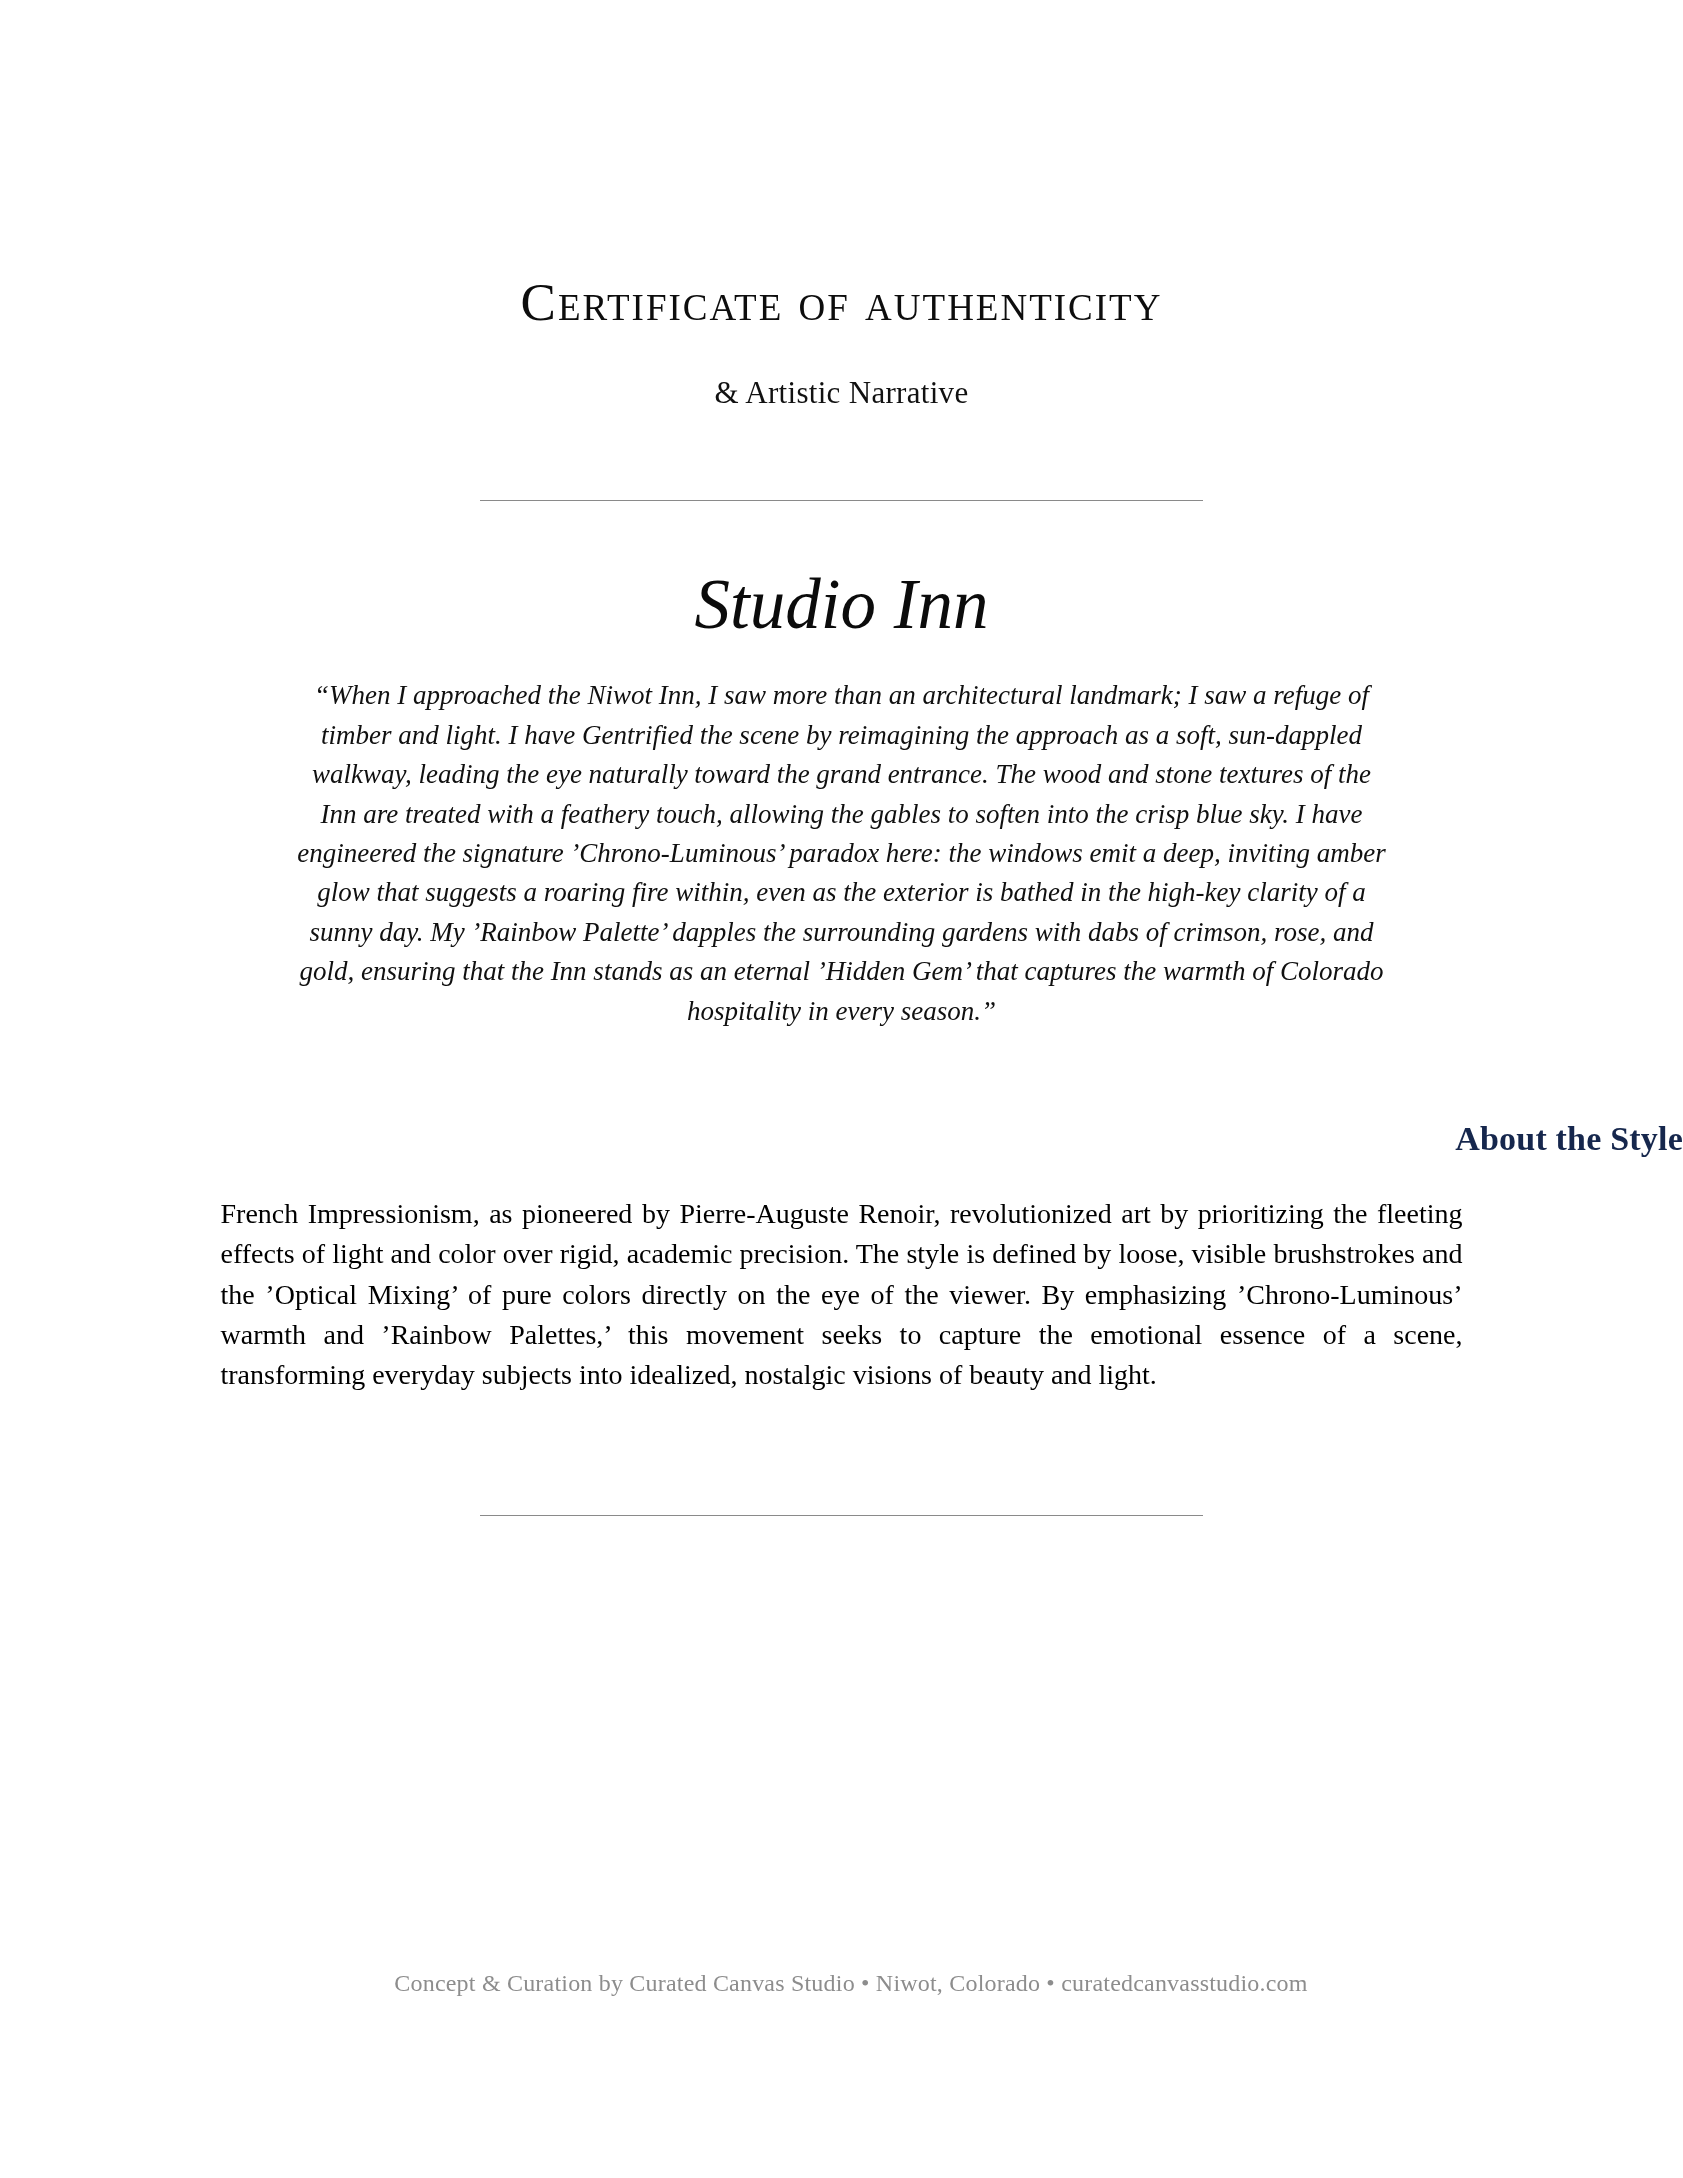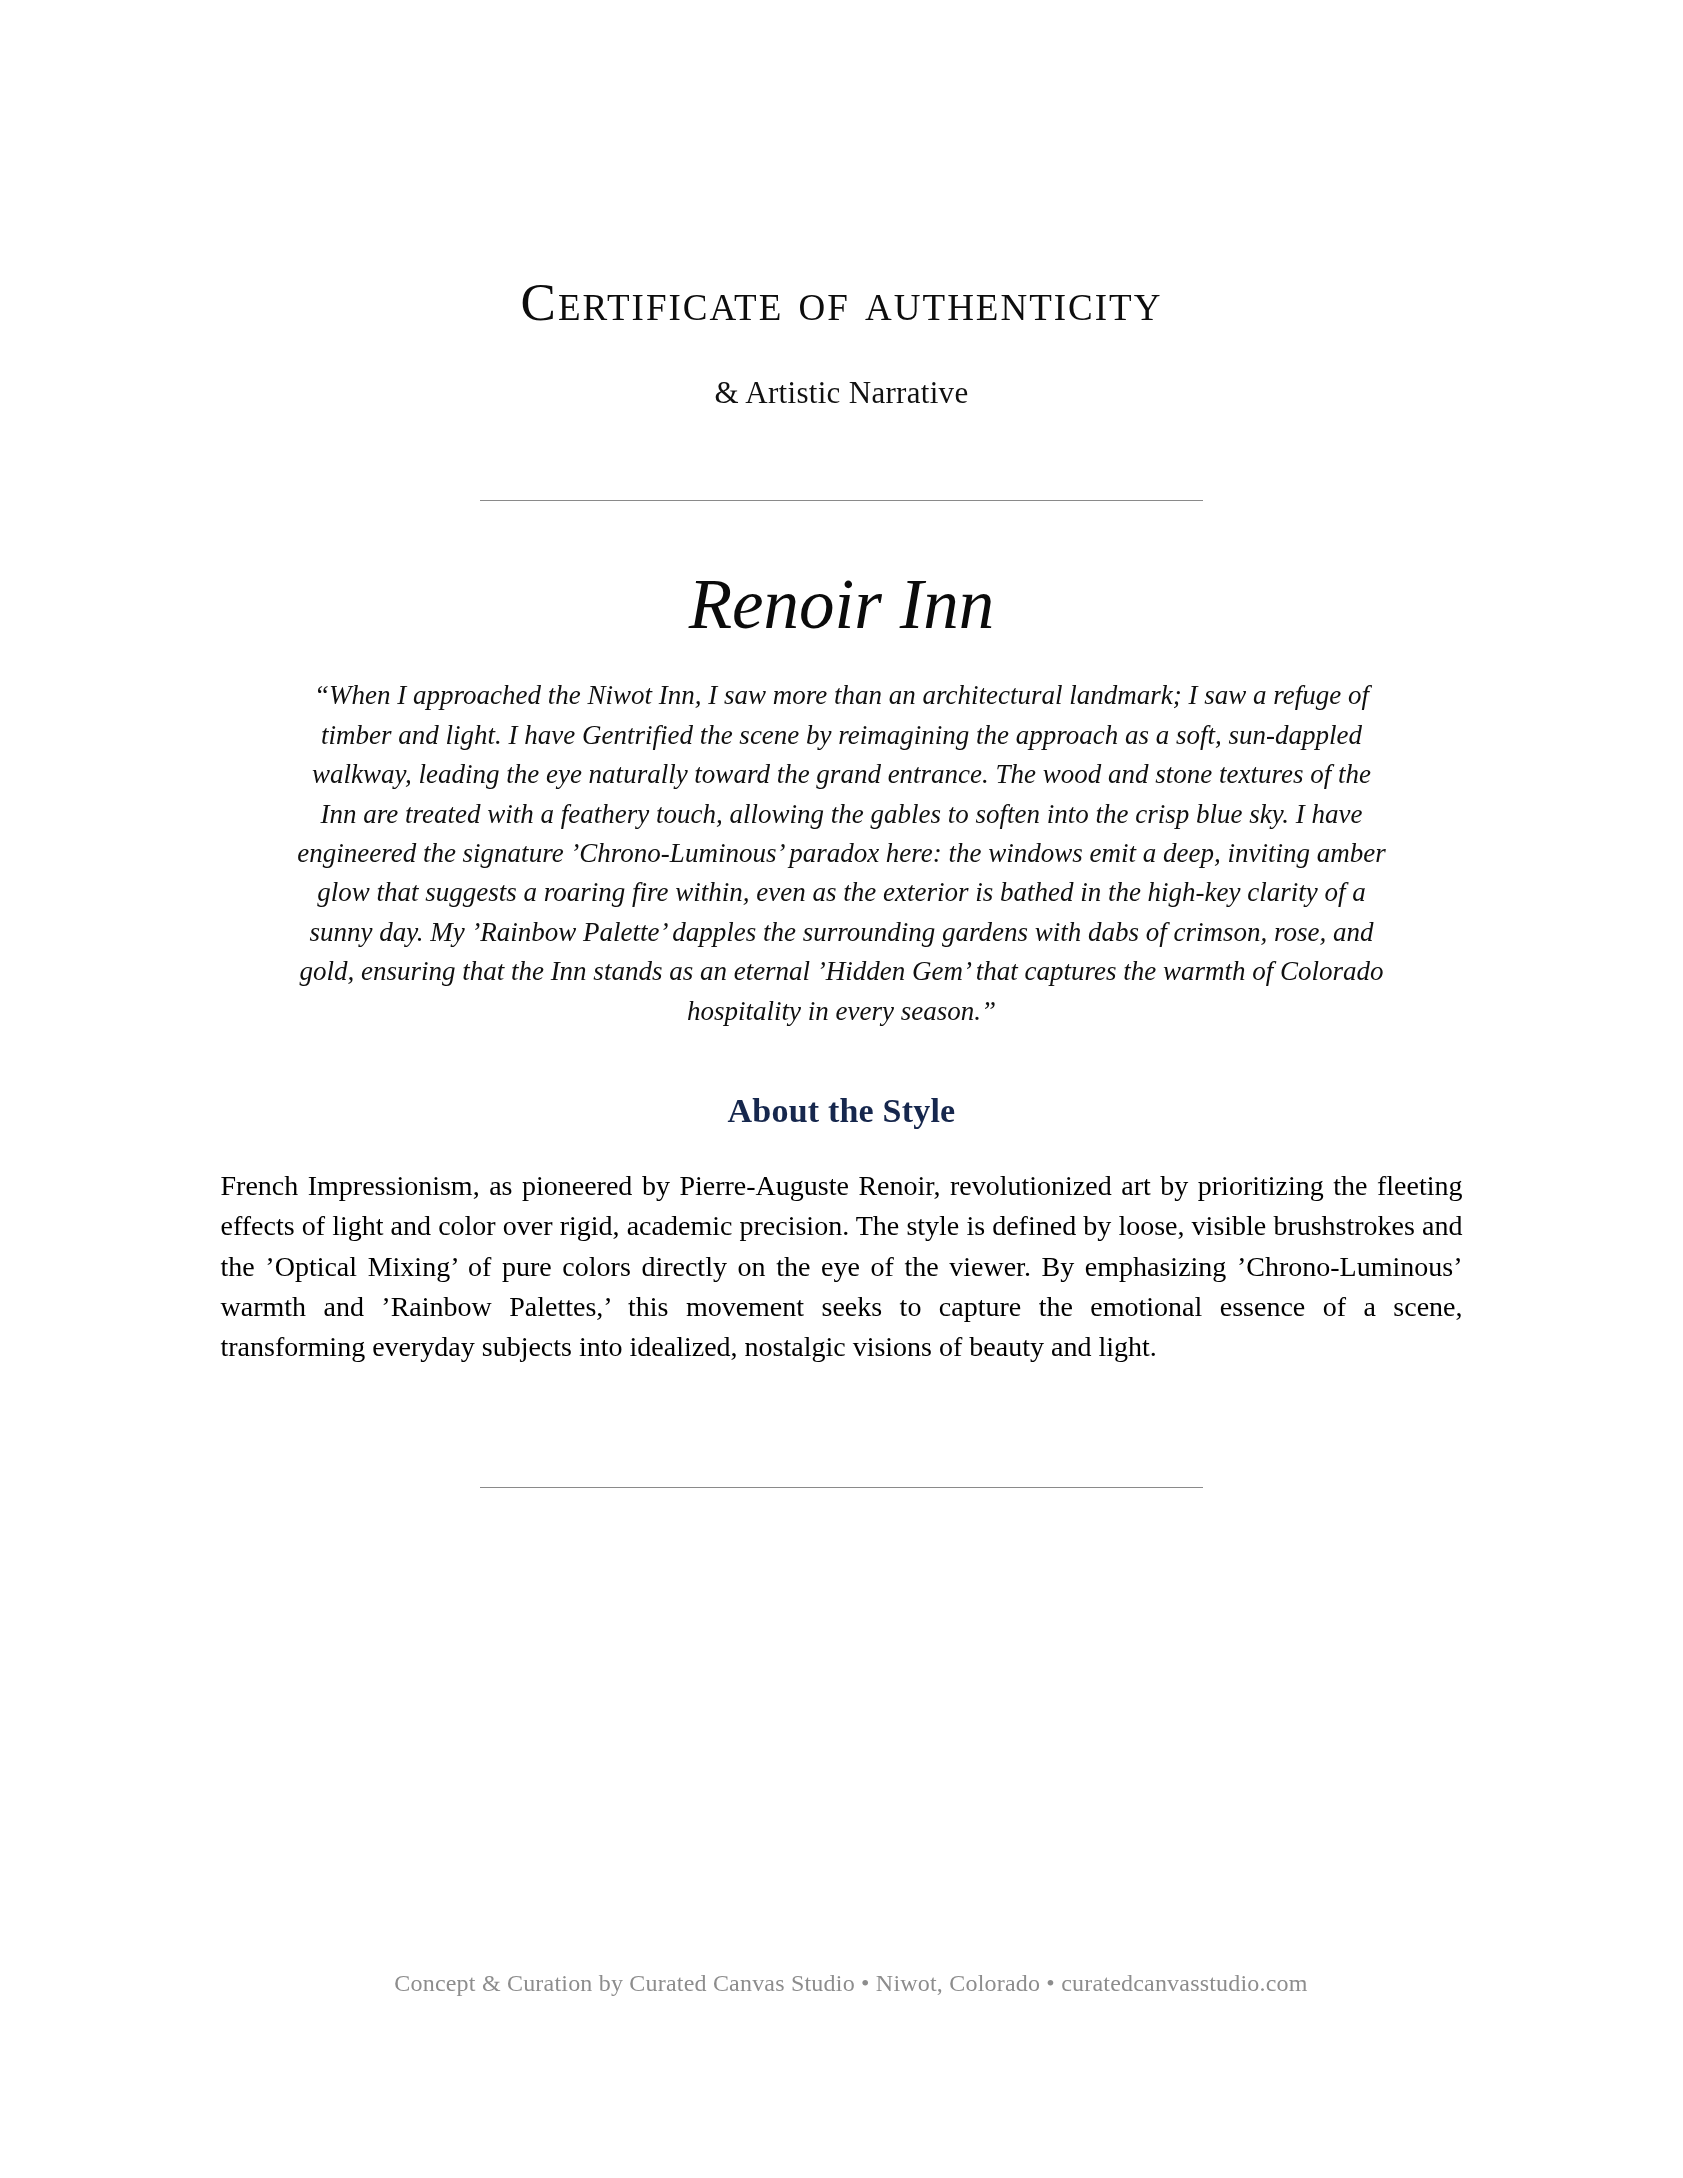--- a/index.html
+++ b/index.html
@@ -87,21 +87,21 @@
 
   
   .section-heading {
     text-align: center;
     font-size: 34px;
     font-weight: bold;
     color: #16274d;
     letter-spacing: 0.2px;
   }
   .heading-perspective { margin-top: 127px; }
-  .heading-about { margin-top: 61px; }
+  .heading-about { margin-top: 89px; text-align: right; }
 
   
   .quote {
     width: 1094px;
     margin: 34px auto 0 auto;
     font-style: italic;
     font-size: 27px;
     line-height: 1.46;
     text-align: center;
     color: #101010;
@@ -138,21 +138,21 @@
 <div class="page">
 
   <div class="header">
     <h1 class="doc-title">Certificate of Authenticity</h1>
     <div class="doc-subtitle">&amp; Artistic Narrative</div>
   </div>
 
   <hr class="rule rule-top">
 
   <div class="art-block">
-    <div class="art-title">Renoir Inn</div>
+    <div class="art-title">Studio Inn</div>
   </div>
 
 
   <div class="quote">“When I approached the Niwot Inn, I saw more than an architectural landmark; I saw a refuge of timber and light. I have Gentrified the scene by reimagining the approach as a soft, sun-dappled walkway, leading the eye naturally toward the grand entrance.  The wood and stone textures of the Inn are treated with a feathery touch, allowing the gables to soften into the crisp blue sky. I have engineered the signature ’Chrono-Luminous’ paradox here: the windows emit a deep, inviting amber glow that suggests a roaring fire within, even as the exterior is bathed in the high-key clarity of a sunny day. My ’Rainbow Palette’ dapples the surrounding gardens with dabs of crimson, rose, and gold, ensuring that the Inn stands as an eternal ’Hidden Gem’ that captures the warmth of Colorado hospitality in every season.”</div>
 
   <div class="section-heading heading-about">About the Style</div>
 
   <div class="about-body">French Impressionism, as pioneered by Pierre-Auguste Renoir, revolutionized art by prioritizing the fleeting effects of light and color over rigid, academic precision.  The style is defined by loose, visible brushstrokes and the ’Optical Mixing’ of pure colors directly on the eye of the viewer. By emphasizing ’Chrono-Luminous’ warmth and ’Rainbow Palettes,’ this movement seeks to capture the emotional essence of a scene, transforming everyday subjects into idealized, nostalgic visions of beauty and light.</div>
 
   <hr class="rule rule-bottom">

